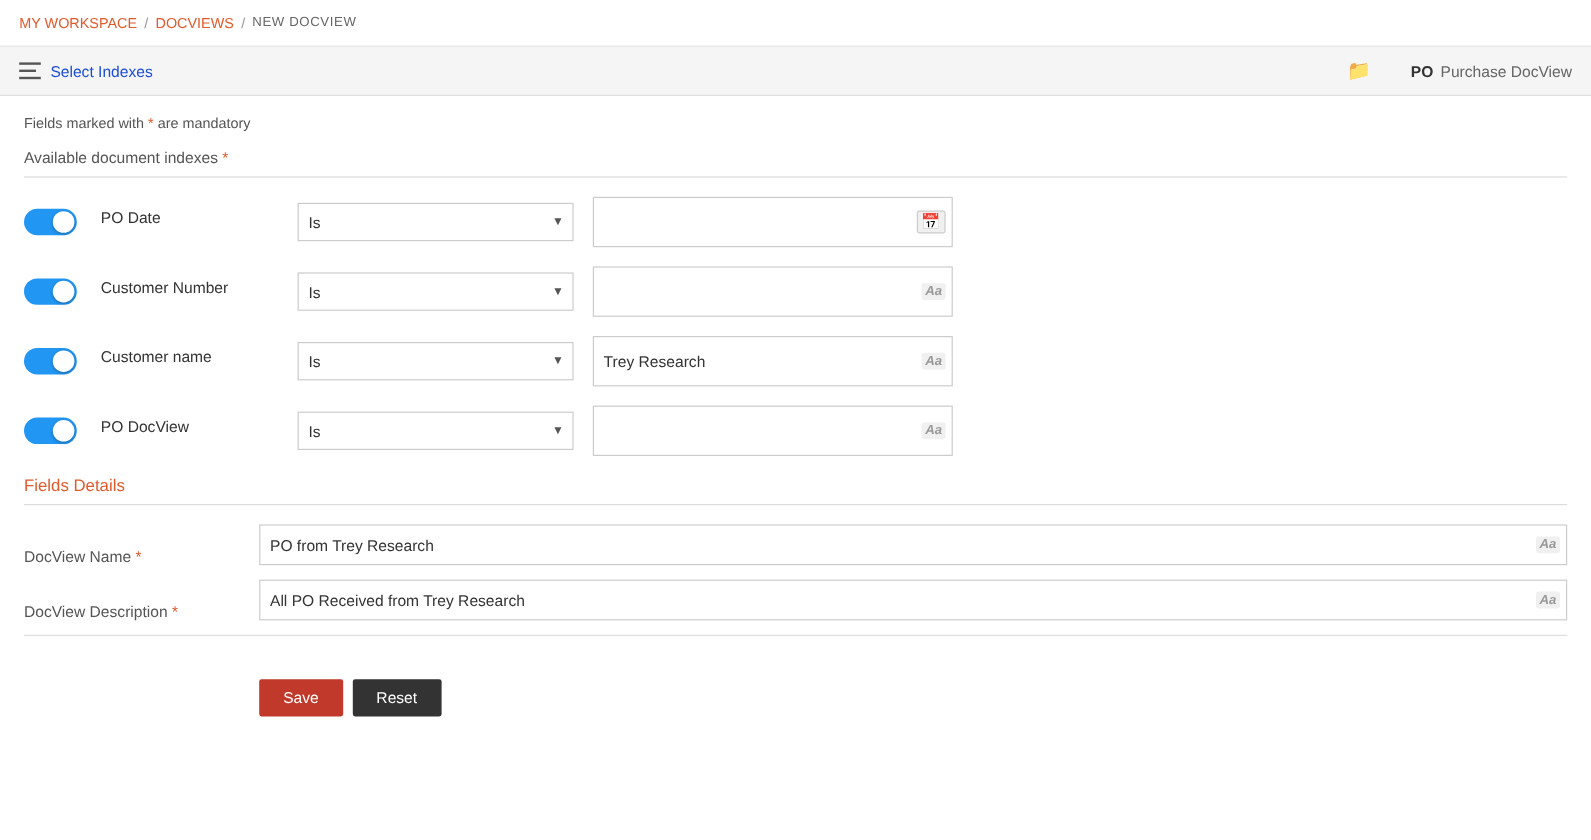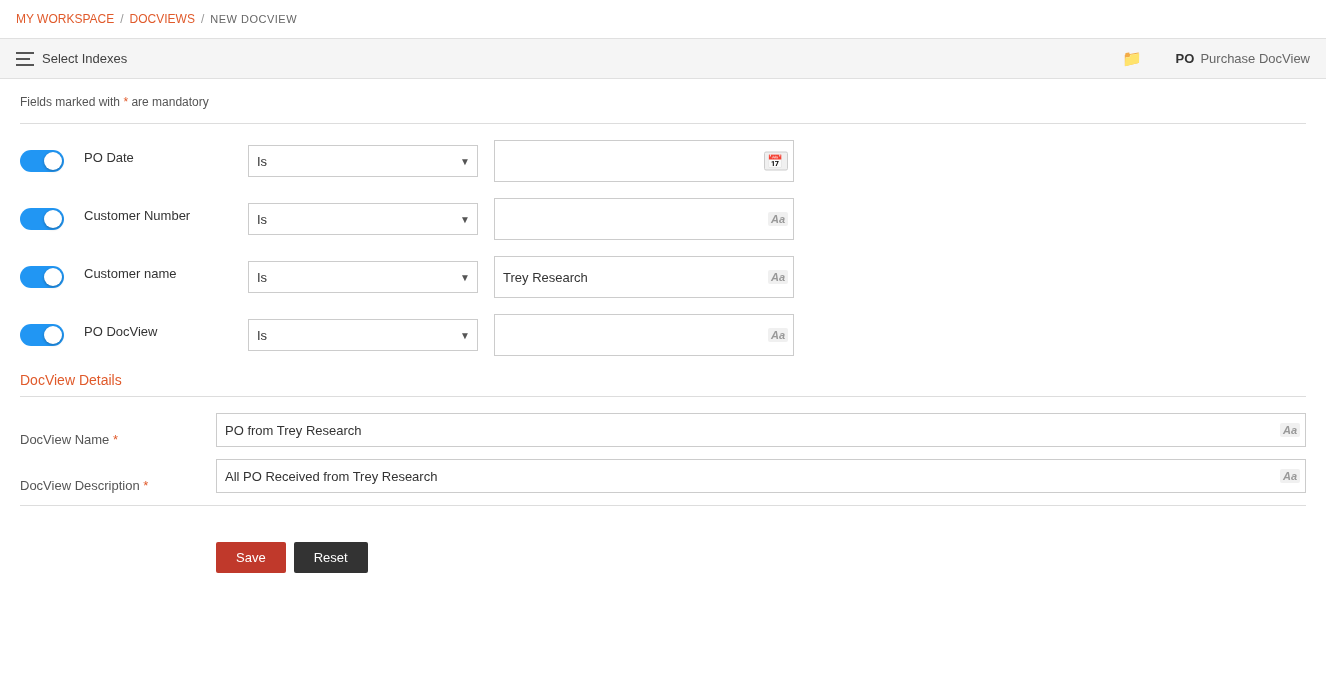--- a/index.html
+++ b/index.html
@@ -26,21 +26,21 @@
       padding: 10px 16px;
       display: flex;
       align-items: center;
       justify-content: space-between;
     }
     .top-bar-left {
       display: flex;
       align-items: center;
       gap: 8px;
       font-size: 13px;
-      color: #404040;
+      color: #1d4ed8;
     }
     .top-bar-right {
       display: flex;
       align-items: center;
       gap: 6px;
       font-size: 13px;
       color: #333;
     }
     .folder-icon {
       color: #5a8fc0;
@@ -287,20 +287,23 @@
     <span class="po-sub">Purchase DocView</span>
   </div>
 </div>
 
 <div class="main-content">
 
   <div class="mandatory-note">
     <span>Fields marked with </span><span class="asterisk">*</span><span> are mandatory</span>
   </div>
 
+  <div class="section-title">
+    <span>Available document indexes </span><span class="asterisk">*</span>
+  </div>
 
   <hr class="divider">
 
   <div class="index-row">
     <div class="toggle-container">
       <div class="toggle"></div>
       <span class="toggle-label">PO Date</span>
     </div>
     <div class="dropdown-wrapper">
       <select>
@@ -374,21 +377,21 @@
         <option>Ends With</option>
       </select>
       <span class="dropdown-arrow">▼</span>
     </div>
     <div class="value-input-wrapper">
       <input type="text" value="" style="">
       <span class="input-icon">Aa</span>
     </div>
   </div>
 
-  <div class="docview-section-title">DocView Details</div>
+  <div class="docview-section-title">Fields Details</div>
   <hr class="divider">
 
   <div class="form-field-row">
     <div class="form-field-label">
       <span>DocView Name </span><span class="asterisk">*</span>
     </div>
     <div class="form-text-input-wrapper">
       <input type="text" value="PO from Trey Research" style="">
       <span class="input-icon">Aa</span>
     </div>

